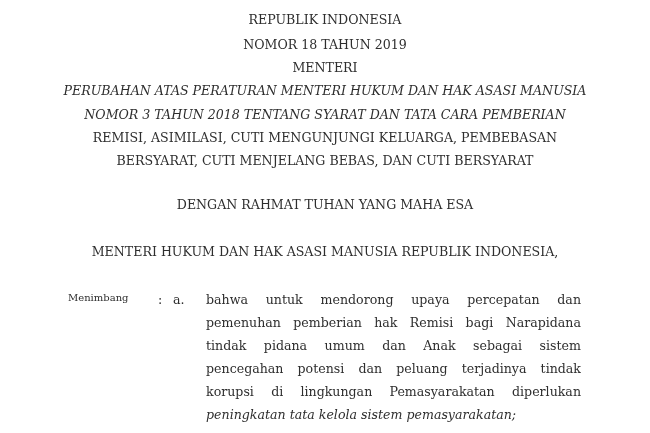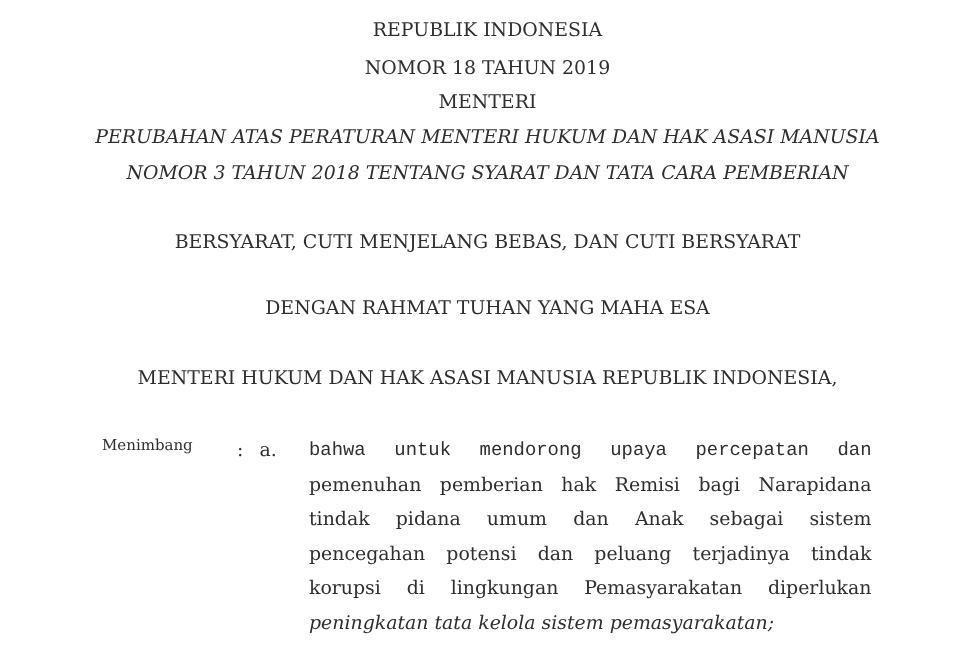--- a/index.html
+++ b/index.html
@@ -78,31 +78,32 @@
 </head>
 <body>
 
 <div class="page">
 
   <div class="center-line" style="top:-8px;">REPUBLIK INDONESIA</div>
   <div class="center-line" style="top:17px;">NOMOR 18 TAHUN 2019</div>
   <div class="center-line" style="top:40px;">MENTERI</div>
   <div class="center-line" style="top:63px;font-style:italic;">PERUBAHAN ATAS PERATURAN MENTERI HUKUM DAN HAK ASASI MANUSIA</div>
   <div class="center-line" style="top:87px;font-style:italic;">NOMOR 3 TAHUN 2018 TENTANG SYARAT DAN TATA CARA PEMBERIAN</div>
+  <div class="center-line" style="top:110px;">REMISI, ASIMILASI, CUTI MENGUNJUNGI KELUARGA, PEMBEBASAN</div>
   <div class="center-line" style="top:177px;">DENGAN RAHMAT TUHAN YANG MAHA ESA</div>
 
   <div class="center-line" style="top:133px;">BERSYARAT, CUTI MENJELANG BEBAS, DAN CUTI BERSYARAT</div>
   <div class="center-line" style="top:224px;">MENTERI HUKUM DAN HAK ASASI MANUSIA REPUBLIK INDONESIA,</div>
 
   <div class="consider-row">
     <span class="consider-label">Menimbang</span>
     <span class="consider-colon">:</span>
     <span class="consider-letter">a.</span>
     <div class="consider-body" style="top:292px;">
-      <div class="justify-line" style="top:0px;font-family:Liberation Mono, monospace;">bahwa untuk mendorong upaya percepatan dan</div>
+      <div class="justify-line" style="top:0px;">bahwa untuk mendorong upaya percepatan dan</div>
       <div class="justify-line" style="top:23px;">pemenuhan pemberian hak Remisi bagi Narapidana</div>
       <div class="justify-line" style="top:46px;">tindak pidana umum dan Anak sebagai sistem</div>
       <div class="justify-line" style="top:69px;">pencegahan potensi dan peluang terjadinya tindak</div>
       <div class="justify-line" style="top:92px;">korupsi di lingkungan Pemasyarakatan diperlukan</div>
       <div class="justify-line last" style="top:115px;font-style:italic;">peningkatan tata kelola sistem pemasyarakatan;</div>
     </div>
   </div>
 
 </div>
 

